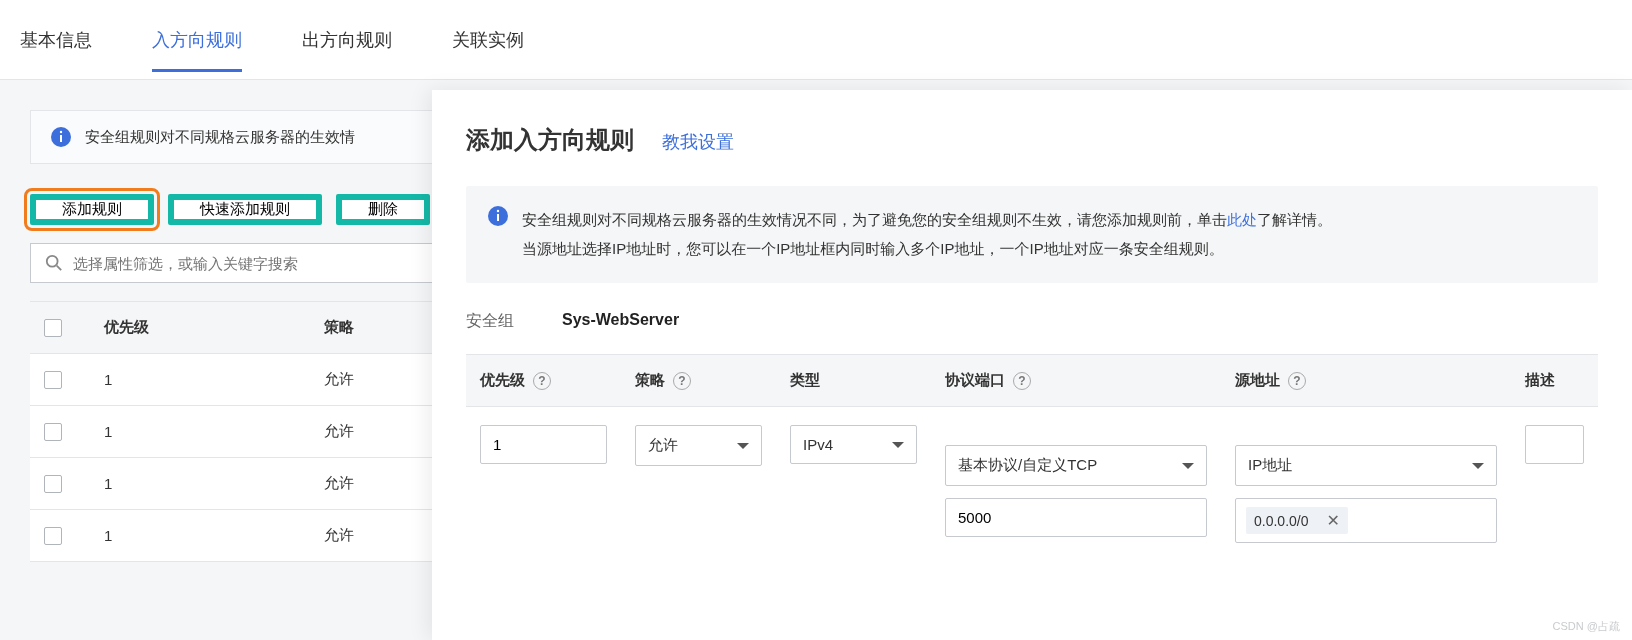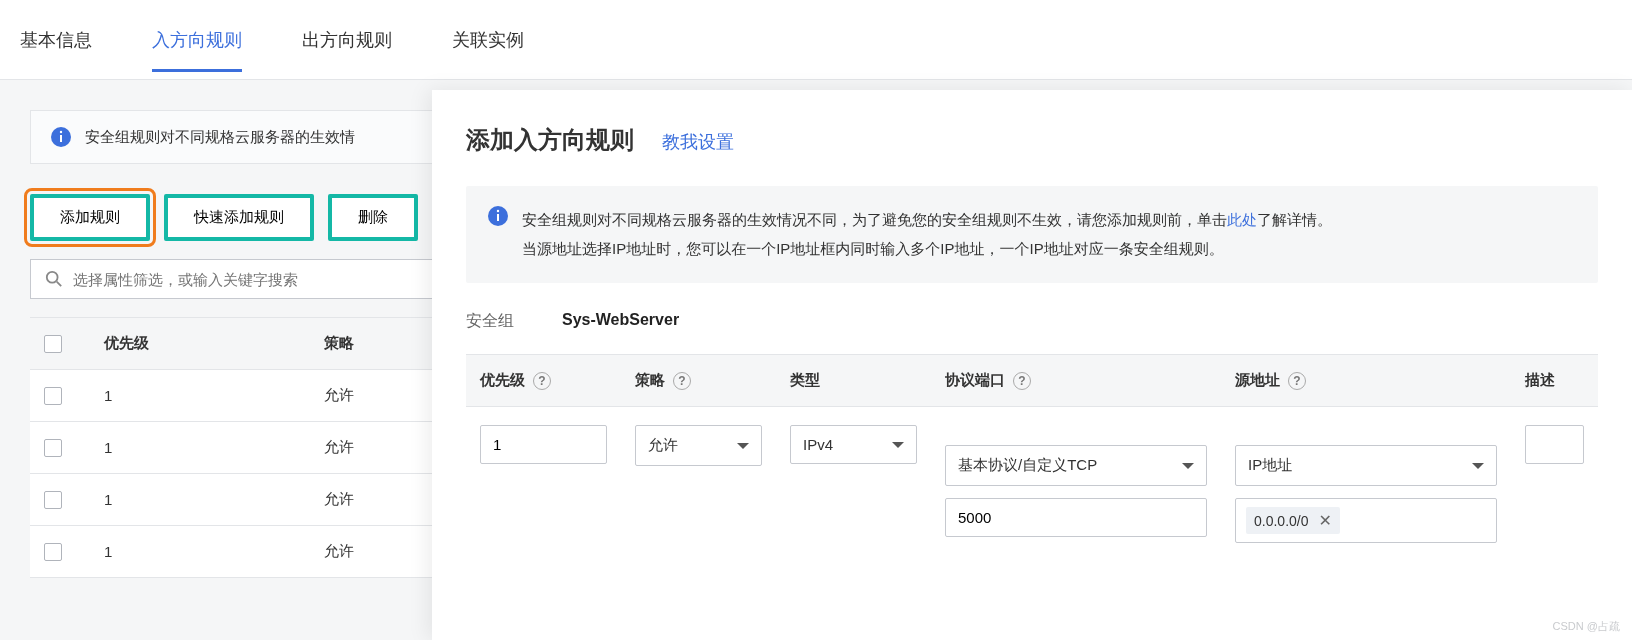--- a/index.html
+++ b/index.html
@@ -65,22 +65,22 @@
       flex-shrink: 0;
     }
     .info-text { color: #333; font-size: 15px; }
     
     .btn-row {
       display: flex;
       gap: 14px;
       margin-bottom: 18px;
     }
     .btn {
-      padding: 10px 26px;
-      border: 4px solid #14b8a6;
+      padding: 0 26px;
+      border: 6px solid #14b8a6;
       background: #fff;
       font-size: 15px;
       cursor: pointer;
       border-radius: 2px;
     }
     .btn.highlight {
       outline: 3px solid #f07c1d;
       outline-offset: 3px;
     }
     
@@ -215,21 +215,21 @@
       border-left: 6px solid transparent;
       border-right: 6px solid transparent;
       border-top: 6px solid #555;
     }
     .stack { display: flex; flex-direction: column; gap: 12px; width: 100%; margin-top: 20px; }
     .chip {
       background: #eef1f5;
       padding: 4px 8px;
       display: inline-flex;
       align-items: center;
-      gap: 10px;
+      gap: 18px;
       font-size: 14px;
       border-radius: 2px;
     }
     .chip-x { color: #666; cursor: pointer; font-size: 16px; }
     .chip-wrap {
       border: 1px solid #c6c9cf;
       padding: 8px 10px;
       min-height: 42px;
       border-radius: 2px;
       background: #fff;

